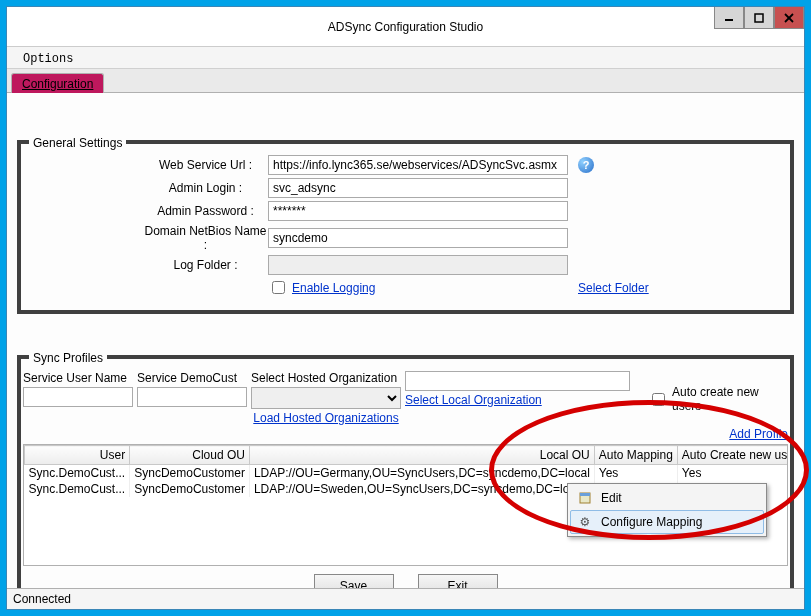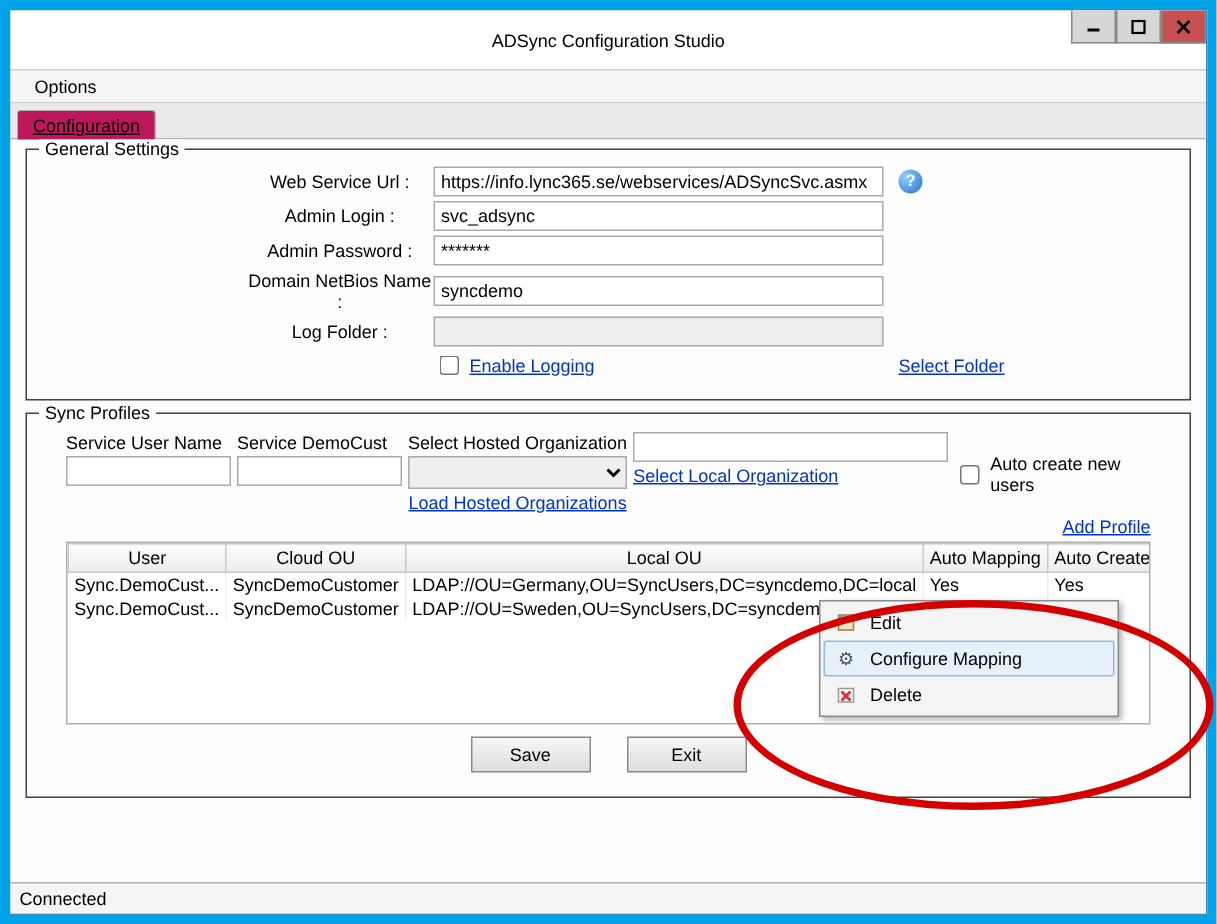--- a/index.html
+++ b/index.html
@@ -53,22 +53,23 @@
     justify-content: center;
     background: #d6d6d6;
     font-family: Arial, sans-serif;
   }
   .tb-btn.close { background: #c75050; color: #222; }
   .menubar {
     height: 22px;
     background: #f5f5f5;
     border-bottom: 1px solid #d0d0d0;
     display: flex;
-    align-items: center;
+    align-items: flex-end;
     padding-left: 8px;
+    font-family: Liberation Mono, monospace;
   }
   .menubar-item { padding: 2px 8px; }
   .tabstrip {
     height: 24px;
     background: #eaeaea;
     border-bottom: 1px solid #b0b0b0;
     display: flex;
     align-items: flex-end;
     padding-left: 4px;
   }
@@ -82,24 +83,25 @@
     top: 1px;
     text-decoration: underline;
   }
   .content {
     flex: 1;
     padding: 6px 10px 4px;
     background: #fdfdfd;
     overflow: hidden;
   }
   .fieldset {
-    border: 1px solid #404040;
-    padding: 8px 26px 10px;
+    border: 4px solid #404040;
+    padding: 8px 2px 10px;
     margin-bottom: 8px;
     position: relative;
+    margin-top: 41px;
   }
   .fieldset-legend {
     position: absolute;
     top: -8px;
     left: 8px;
     background: #fdfdfd;
     padding: 0 4px;
     font-size: 12px;
   }
   .form-row {
@@ -165,21 +167,21 @@
     background: #fff;
     height: 122px;
     overflow: hidden;
     position: relative;
   }
   .grid table { border-collapse: collapse; width: 100%; }
   .grid th {
     background: linear-gradient(#fdfdfd,#ececec);
     border: 1px solid #c8c8c8;
     font-weight: normal;
-    text-align: center;
+    text-align: right;
     padding: 2px 4px;
     font-size: 12px;
     white-space: nowrap;
   }
   .grid td {
     border-right: 1px solid #eee;
     padding: 1px 4px;
     font-size: 12px;
     white-space: nowrap;
     overflow: hidden;
@@ -393,30 +395,20 @@
                   <rect x="2" y="2" width="10" height="10" fill="#e8e8c8" stroke="#a08030"></rect>
                   <rect x="2" y="2" width="10" height="3" fill="#6aa0da"></rect>
                 </svg>
             </span>
             <span>Edit</span>
           </div>
           <div class="cm-item highlight">
             <span class="cm-icon" style="color:#555;">⚙</span>
             <span>Configure Mapping</span>
           </div>
-          <div class="cm-item">
-            <span class="cm-icon">
-              <svg width="14" height="14">
-                  <rect x="2" y="3" width="10" height="9" fill="#fff" stroke="#999"></rect>
-                  <line x1="4" y1="5" x2="10" y2="11" stroke="#d33" stroke-width="2"></line>
-                  <line x1="10" y1="5" x2="4" y2="11" stroke="#d33" stroke-width="2"></line>
-                </svg>
-            </span>
-            <span>Delete</span>
-          </div>
         </div>
       </div>
 
       <div class="buttons-row">
         <button class="btn">Save</button>
         <button class="btn">Exit</button>
       </div>
 
     </div>
 

